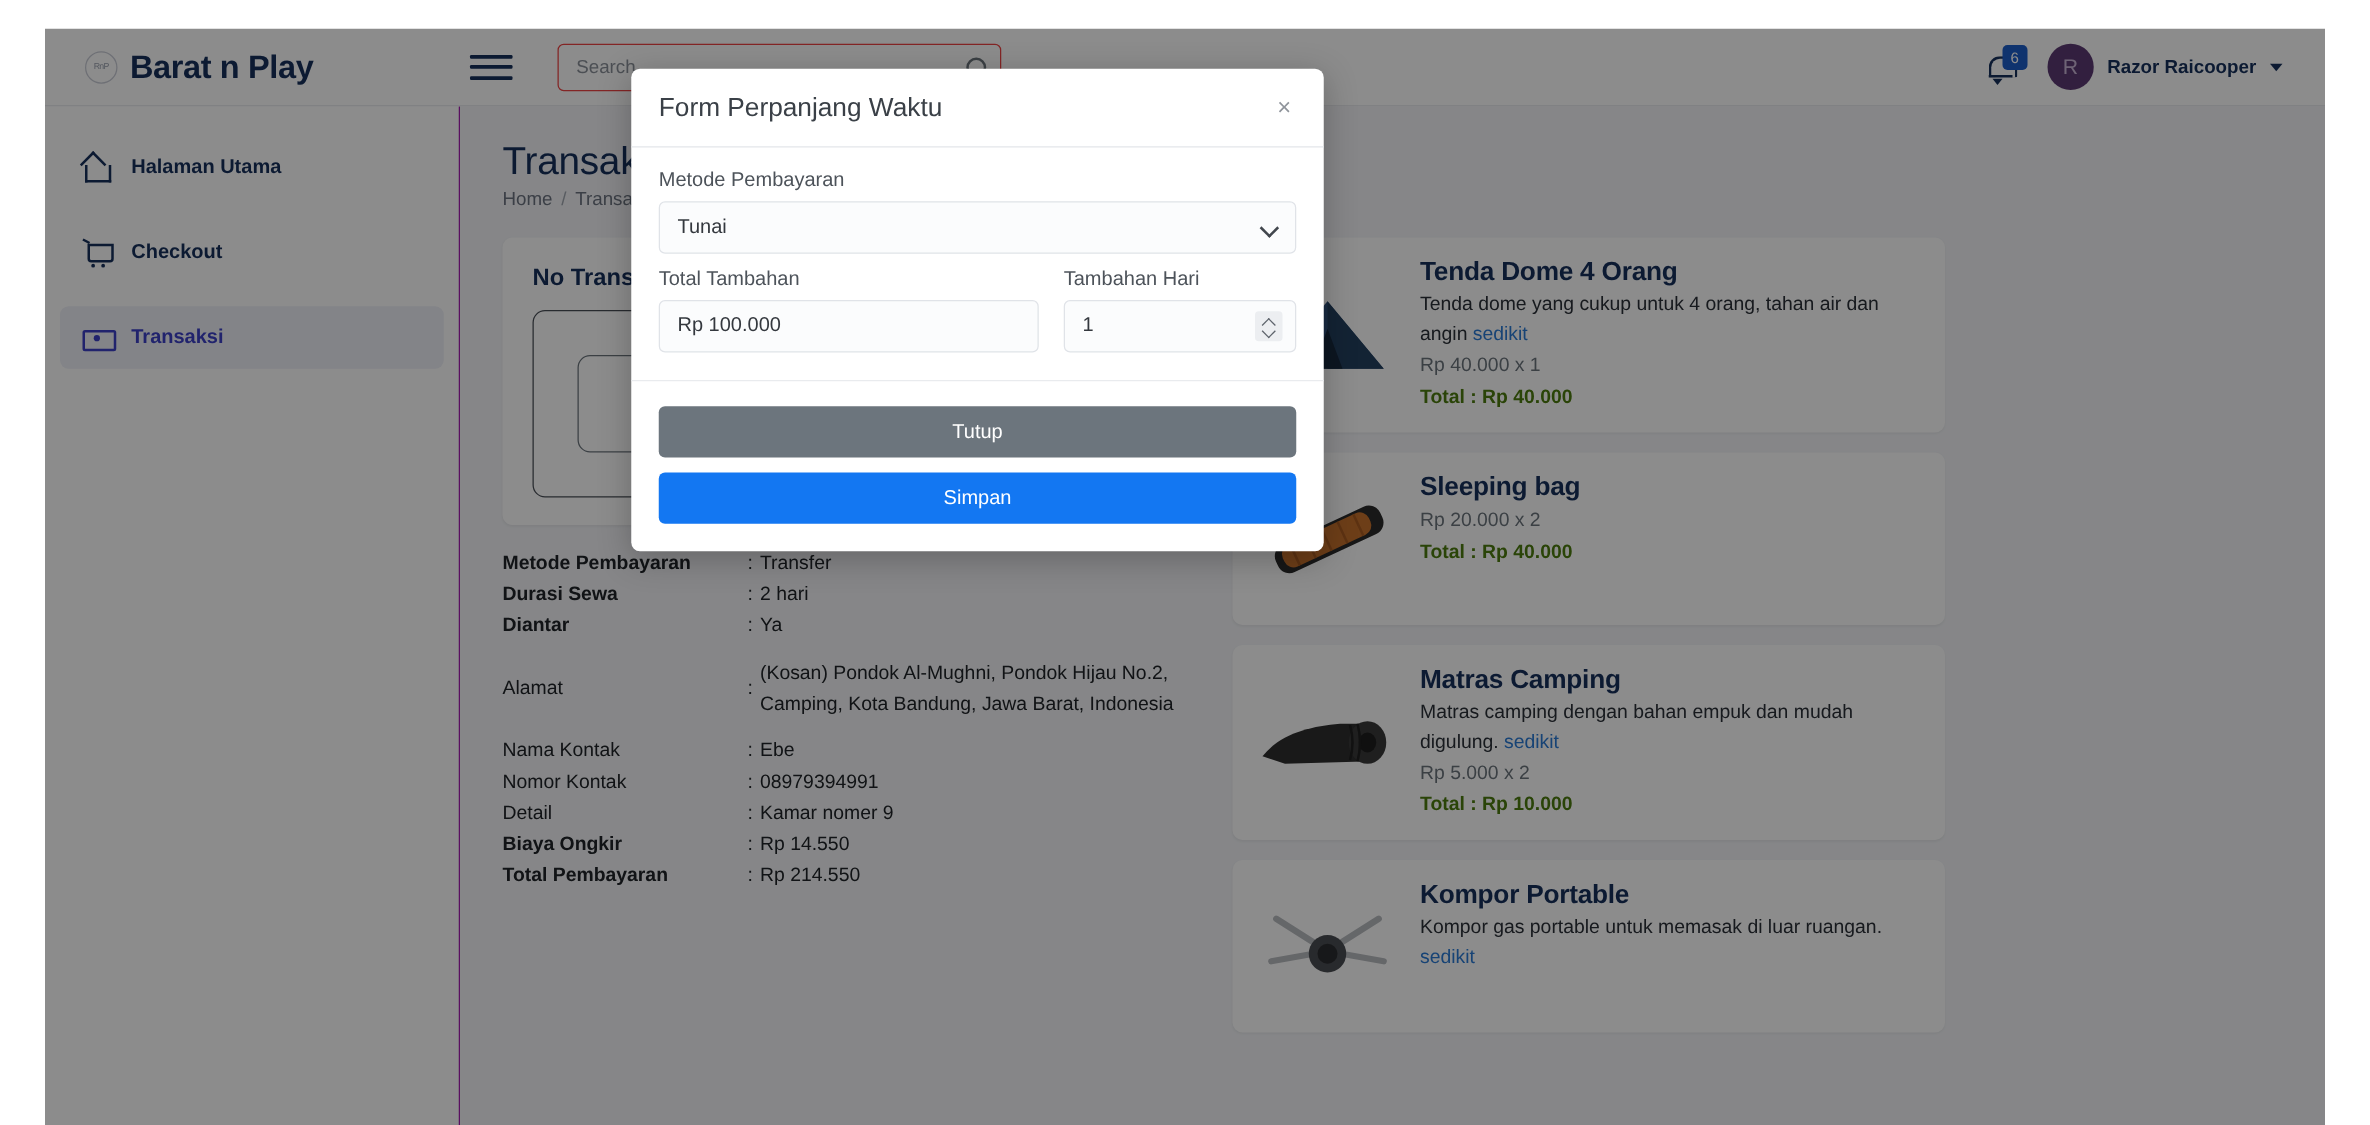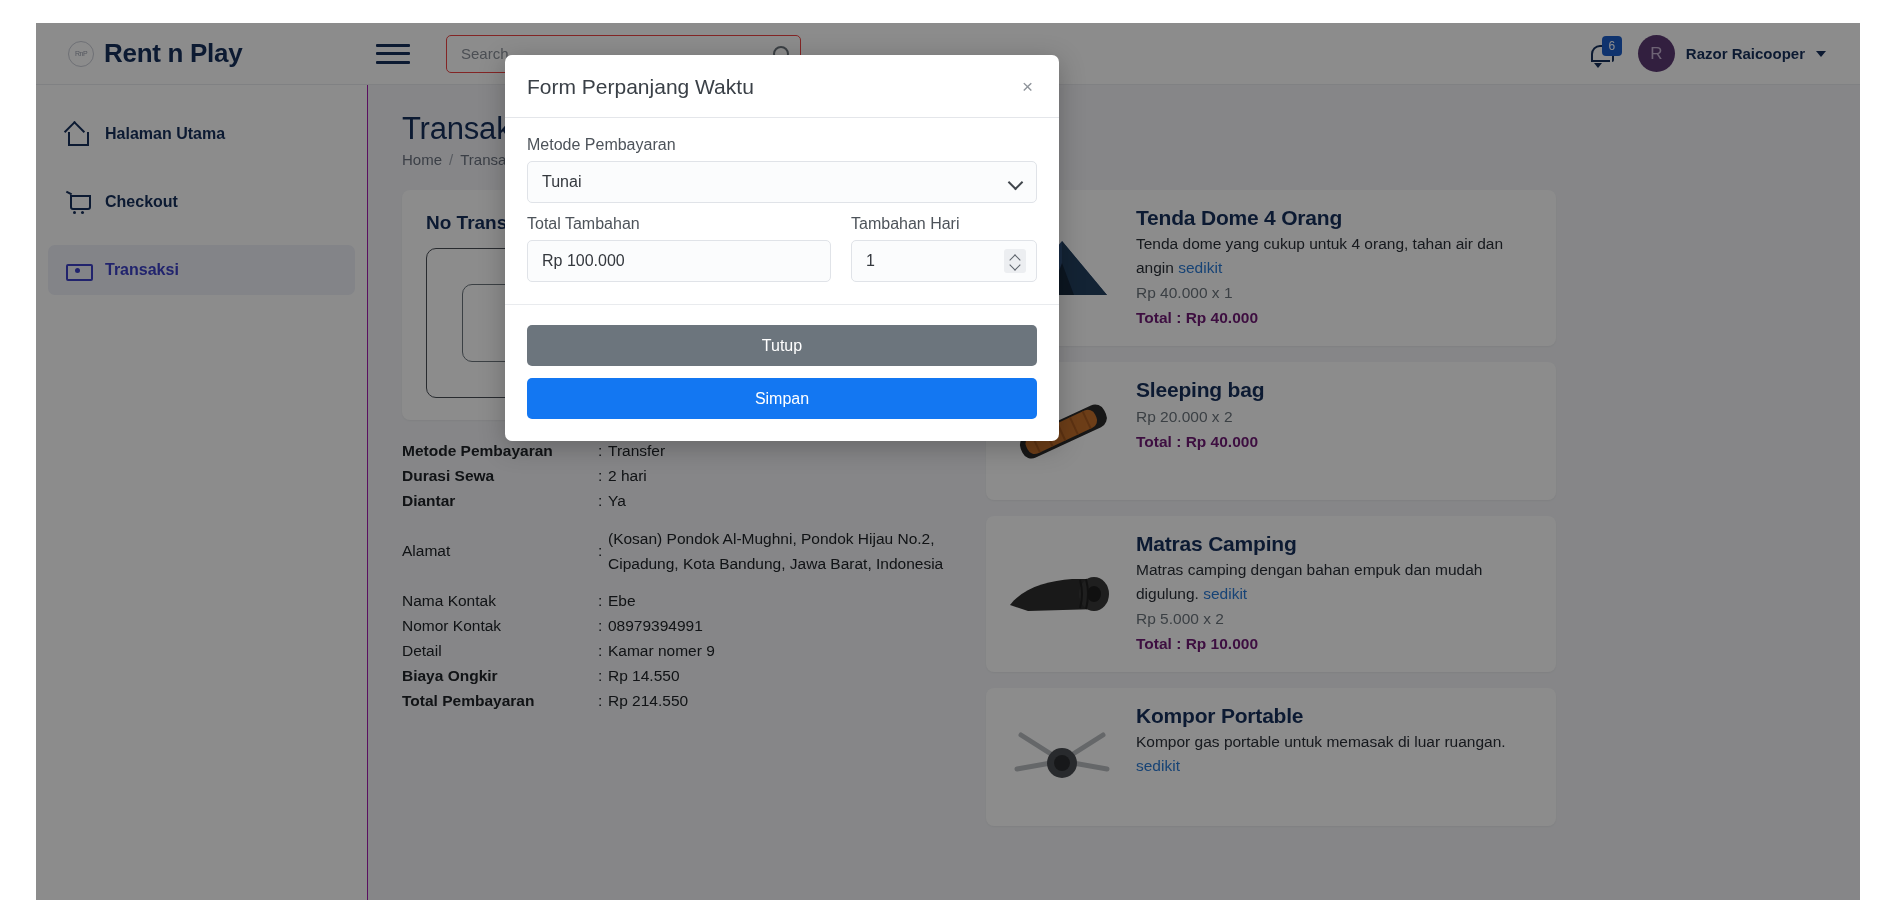--- a/index.html
+++ b/index.html
@@ -346,21 +346,21 @@
     letter-spacing: -0.2px;
     margin-bottom: 2px;
   }
   .pdesc {
     font-size: 15.5px;
     color: #2b3038;
     line-height: 24px;
   }
   .plink { color: #2b7bd6; cursor: pointer; }
   .pprice { font-size: 15.5px; color: #6c757d; line-height: 25px; }
-  .ptotal { font-size: 15.5px; color: #701a75; font-weight: bold; line-height: 25px; }
+  .ptotal { font-size: 15.5px; color: #4d7c0f; font-weight: bold; line-height: 25px; }
 
   
   .thumb-svg { display: block; }
 
   
   .modal {
     position: absolute;
     left: 505px; top: 55px;
     width: 554px;
     background: #fff;
@@ -489,21 +489,21 @@
 </head>
 <body>
 
 <div id="app">
 
   <div class="page-wrap">
 
     <div class="navbar">
       <div class="brand">
         <div class="brand-logo">RnP</div>
-        <div class="brand-name">Rent n Play</div>
+        <div class="brand-name">Barat n Play</div>
       </div>
       <div class="hamburger">
         <span></span>
         <span></span>
         <span></span>
       </div>
       <div class="search-wrap">
         <input class="search-input" type="text" value="" placeholder="Search" style="">
         <span class="search-icon"></span>
       </div>
@@ -571,21 +571,21 @@
               <div class="dval">2 hari</div>
             </div>
             <div class="drow">
               <div class="dlabel b">Diantar</div>
               <div class="dcolon">:</div>
               <div class="dval">Ya</div>
             </div>
             <div class="drow" style="align-items:center; min-height:75px;">
               <div class="dlabel">Alamat</div>
               <div class="dcolon">:</div>
-              <div class="dval">(Kosan) Pondok Al-Mughni, Pondok Hijau No.2, Cipadung, Kota Bandung, Jawa Barat, Indonesia</div>
+              <div class="dval">(Kosan) Pondok Al-Mughni, Pondok Hijau No.2, Camping, Kota Bandung, Jawa Barat, Indonesia</div>
             </div>
             <div class="drow">
               <div class="dlabel">Nama Kontak</div>
               <div class="dcolon">:</div>
               <div class="dval">Ebe</div>
             </div>
             <div class="drow">
               <div class="dlabel">Nomor Kontak</div>
               <div class="dcolon">:</div>
               <div class="dval">08979394991</div>

